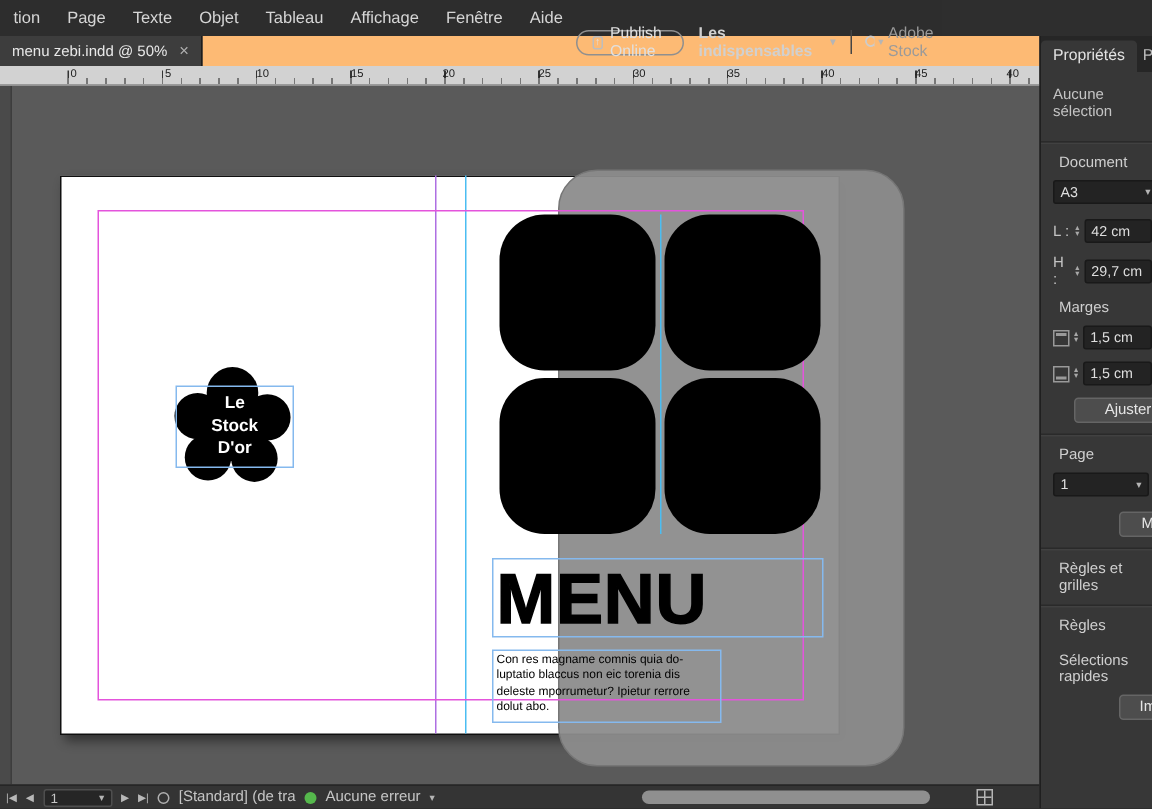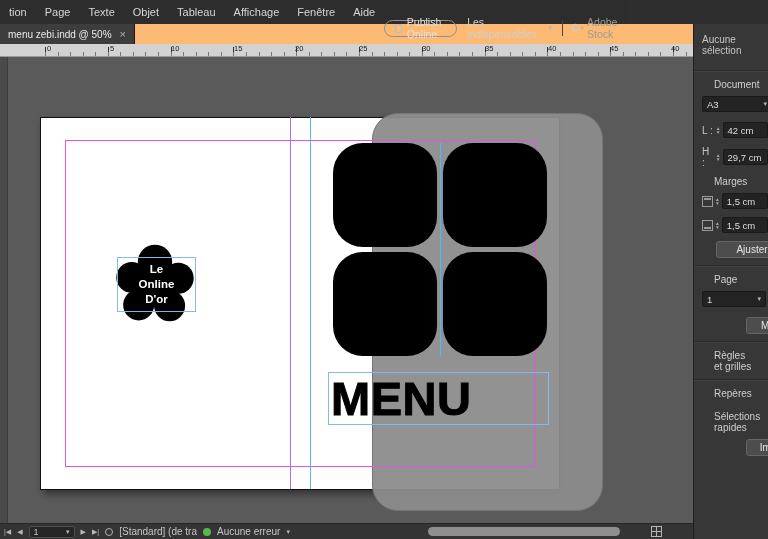--- a/index.html
+++ b/index.html
@@ -16,21 +16,21 @@
     color:#d6d6d6; font-size:11px; z-index:50;
   }
   .menu-item { padding:0 9px; line-height:24px; cursor:default; }
   .mb-right { margin-left:auto; display:flex; align-items:center; gap:10px; padding-right:6px;margin-top:32px; }
   .publish-btn {
     display:flex; align-items:center; gap:5px; height:17px; padding:0 10px;
     border:1px solid #8f8f8f; border-radius:9px; font-size:10.5px; color:#e0e0e0;
   }
   .upload-ic { display:inline-flex; align-items:center; justify-content:center;
     width:10px; height:9px; border:1px solid #bdbdbd; border-radius:2px; font-size:7px; line-height:1; }
-  .workspace { display:flex; align-items:center; gap:12px; font-size:10.5px; color:#d0d0d0; }
+  .workspace { display:flex; align-items:center; gap:12px; font-size:10.5px; color:#d0d0d0;font-weight:bold; }
   .chev { font-size:7px; color:#b5b5b5; }
   .searchbox { display:flex; align-items:center; gap:3px; font-size:10.5px; color:#9a9a9a; padding-left:8px; border-left:1px solid #454545; height:16px; }
   
   .tabstrip { position:absolute; left:0; top:24px; width:693px; height:20px; background:#fdba74; z-index:40; }
   .doc-tab {
     position:absolute; left:0; top:0; height:20px; padding:0 8px;
     background:#3d3d3d; color:#e8e8e8; font-size:10px;
     display:flex; align-items:center; gap:8px; border-right:1px solid #1c1c1c;
   }
   .tab-close { color:#b0b0b0; font-size:11px; }
@@ -90,21 +90,21 @@
   .panel {
     position:absolute; left:693px; top:24px; width:75px; height:515px;
     background:#373737; border-left:1px solid #1f1f1f; z-index:45; overflow:hidden;
     color:#c9c9c9; font-size:10px;
   }
   .panel-tabs { height:24px; background:#262626; display:flex; align-items:flex-end; }
   .panel-tab { padding:4px 8px 5px; font-size:10.5px; color:#e2e2e2; background:#373737; border-radius:3px 3px 0 0; }
   .panel-tab.ghost { background:transparent; color:#bdbdbd; margin-left:auto; padding:4px 4px 5px; }
   .pbody { padding:10px 0 0 8px; }
   .plabel { margin-bottom:14px; color:#c4c4c4; }
-  .psection { margin:8px 12px 6px; color:#cfcfcf; }
+  .psection { margin:8px 4px 6px; color:#cfcfcf; }
   .pdiv { height:1px; background:#2a2a2a; margin:7px 0 7px -8px; box-shadow:0 1px 0 #414141; }
   .pbox {
     background:#232323; border:1px solid #191919; border-radius:2px; color:#dedede;
     font-size:9.5px; display:flex; align-items:center; padding:0 4px; height:16px;
   }
   .pbox .chev { margin-left:auto; }
   .dim-row { display:flex; align-items:center; gap:3px; margin-bottom:8px; }
   .dim-label { width:14px; color:#c4c4c4; }
   .stepper { display:flex; flex-direction:column; line-height:4.5px; font-size:5.5px; color:#a8a8a8; }
   .margin-icon { position:relative; width:11px; height:11px; border:1px solid #9a9a9a; flex:none; }
@@ -206,38 +206,45 @@
         <circle cx="50" cy="22" r="20"></circle>
         <circle cx="77" cy="41" r="18"></circle>
         <circle cx="67" cy="73" r="18"></circle>
         <circle cx="31" cy="72" r="18"></circle>
         <circle cx="23" cy="40" r="18"></circle>
         <circle cx="50" cy="50" r="25"></circle>
       </g>
     </svg>
     <div class="logo-frame">
       <span>Le</span>
-      <span>Online</span>
+      <span>Stock</span>
       <span>D'or</span>
     </div>
 
     <div class="overlay"></div>
 
     <div class="blk a"></div>
     <div class="blk b"></div>
     <div class="blk c"></div>
     <div class="blk d"></div>
 
     <div class="menu-frame">
       <span class="menu-title">MENU</span>
     </div>
 
+    <div class="body-frame">
+      <span>Con res magname comnis quia do-luptatio blaccus non eic torenia dis deleste mporrumetur? Ipietur rerrore dolut abo.</span>
+    </div>
   </div>
 
   <div class="panel">
+    <div class="panel-tabs">
+      <div class="panel-tab">Propriétés</div>
+      <div class="panel-tab ghost">P</div>
+    </div>
     <div class="pbody">
       <div class="plabel">Aucune sélection</div>
       <div class="pdiv"></div>
       <div class="psection">Document</div>
       <div class="pbox" style="width:70px; margin-bottom:10px;">
         <span>A3</span>
         <span class="chev">▾</span>
       </div>
       <div class="dim-row">
         <span class="dim-label">L :</span>
@@ -288,21 +295,21 @@
       <div class="pbox" style="width:64px; margin-bottom:10px;">
         <span>1</span>
         <span class="chev">▾</span>
       </div>
       <div class="pbtn" style="width:44px; margin-left:44px;">
         <span>Mo</span>
       </div>
       <div class="pdiv"></div>
       <div class="psection">Règles et grilles</div>
       <div class="pdiv"></div>
-      <div class="psection">Repères</div>
+      <div class="psection">Règles</div>
       <div class="psection" style="margin-top:12px">Sélections rapides</div>
       <div class="pbtn" style="width:44px; margin-left:44px; margin-top:6px;">
         <span>Imp</span>
       </div>
     </div>
   </div>
 
   <div class="statusbar">
     <span class="nav-btn">|◀</span>
     <span class="nav-btn">◀</span>

